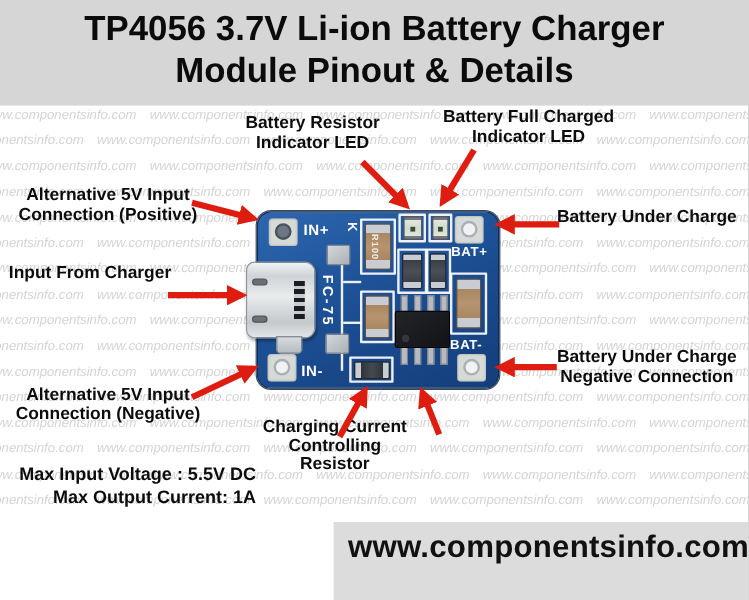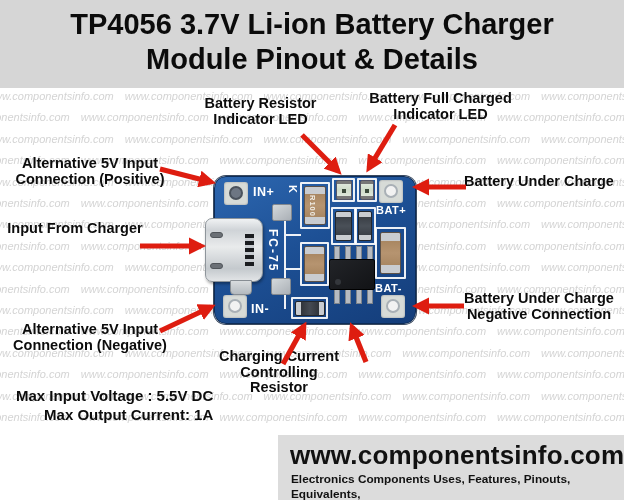--- a/index.html
+++ b/index.html
@@ -212,19 +212,15 @@
     <line class="arrow" x1="140" y1="246" x2="201" y2="246" marker-end="url(#ah)" stroke="#de1d10" stroke-width="5.2"></line>
     <line class="arrow" x1="160" y1="331" x2="211" y2="307" marker-end="url(#ah)" stroke="#de1d10" stroke-width="5.2"></line>
     <line class="arrow" x1="466" y1="187" x2="417" y2="187" marker-end="url(#ah)" stroke="#de1d10" stroke-width="5.2"></line>
     <line class="arrow" x1="464" y1="306" x2="417" y2="306" marker-end="url(#ah)" stroke="#de1d10" stroke-width="5.2"></line>
     <line class="arrow" x1="283" y1="364" x2="304" y2="326" marker-end="url(#ah)" stroke="#de1d10" stroke-width="5.2"></line>
     <line class="arrow" x1="366" y1="362" x2="352" y2="327" marker-end="url(#ah)" stroke="#de1d10" stroke-width="5.2"></line>
   </svg>
 
   <div class="footer">
     <div class="site">www.componentsinfo.com</div>
-    <div class="tagline">
-      <div>Electronics Components Uses, Features, Pinouts, Equivalents,</div>
-
-    </div>
   </div>
 
 </div>
 
 </body></html>

